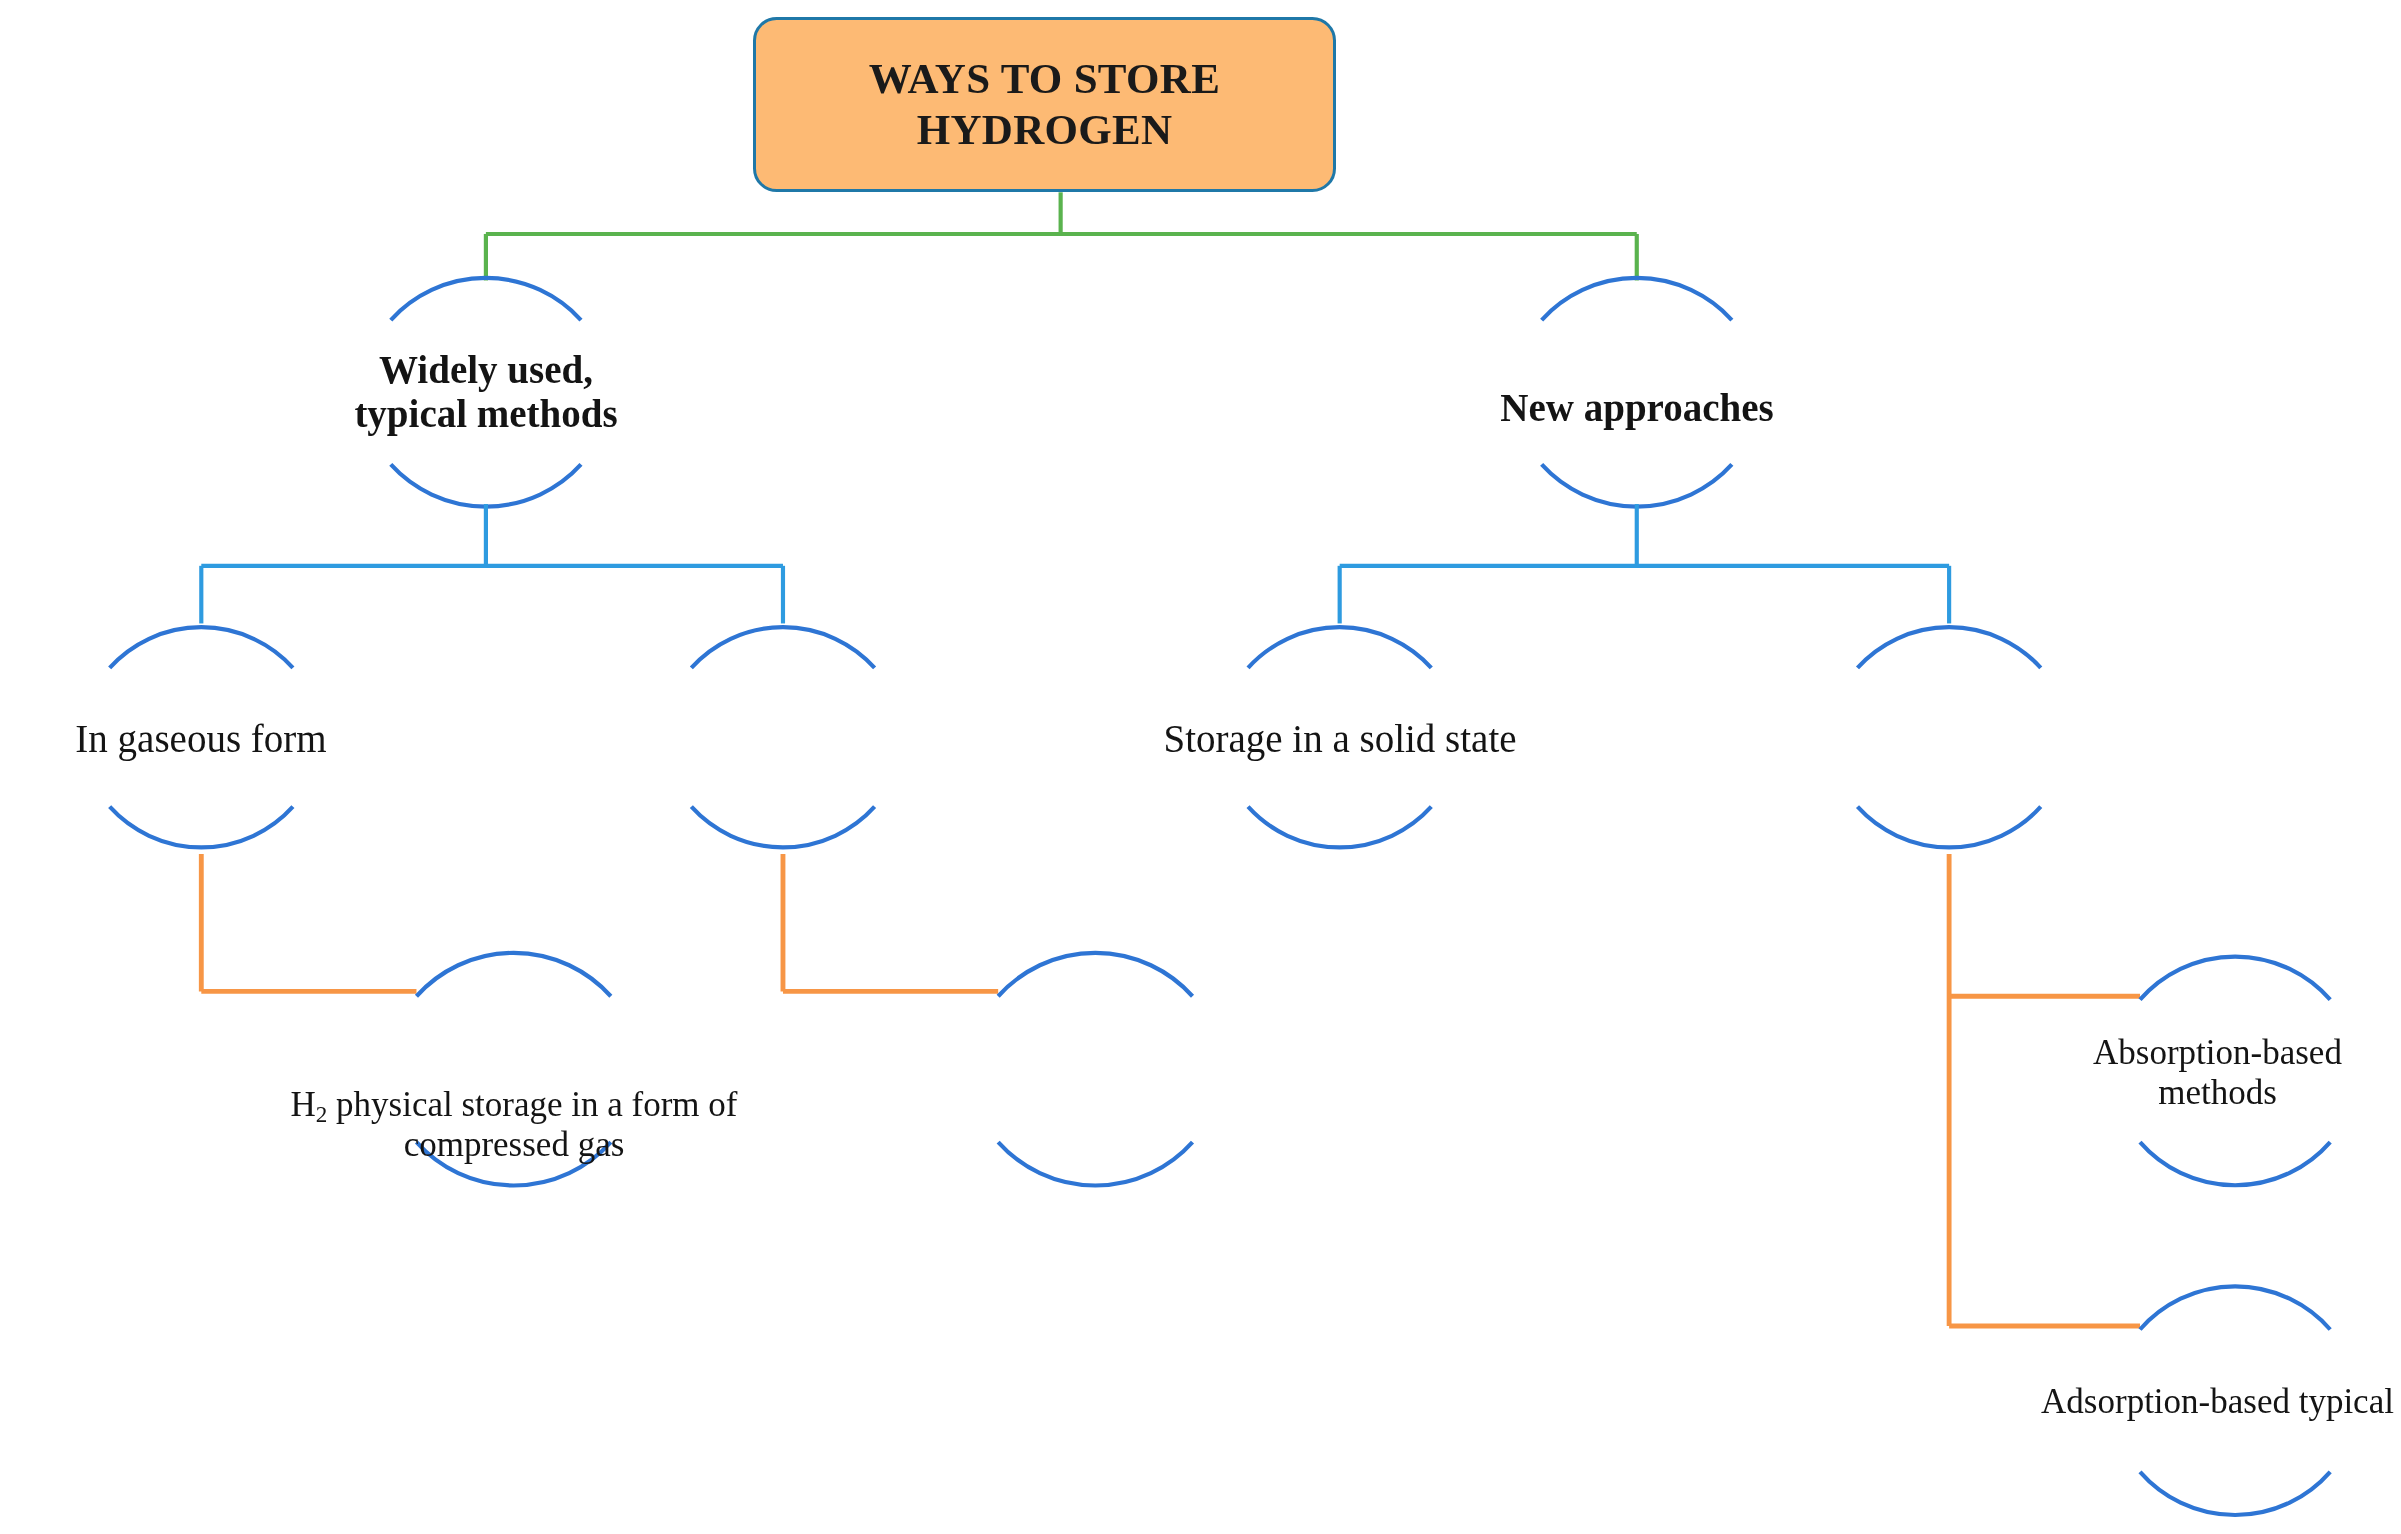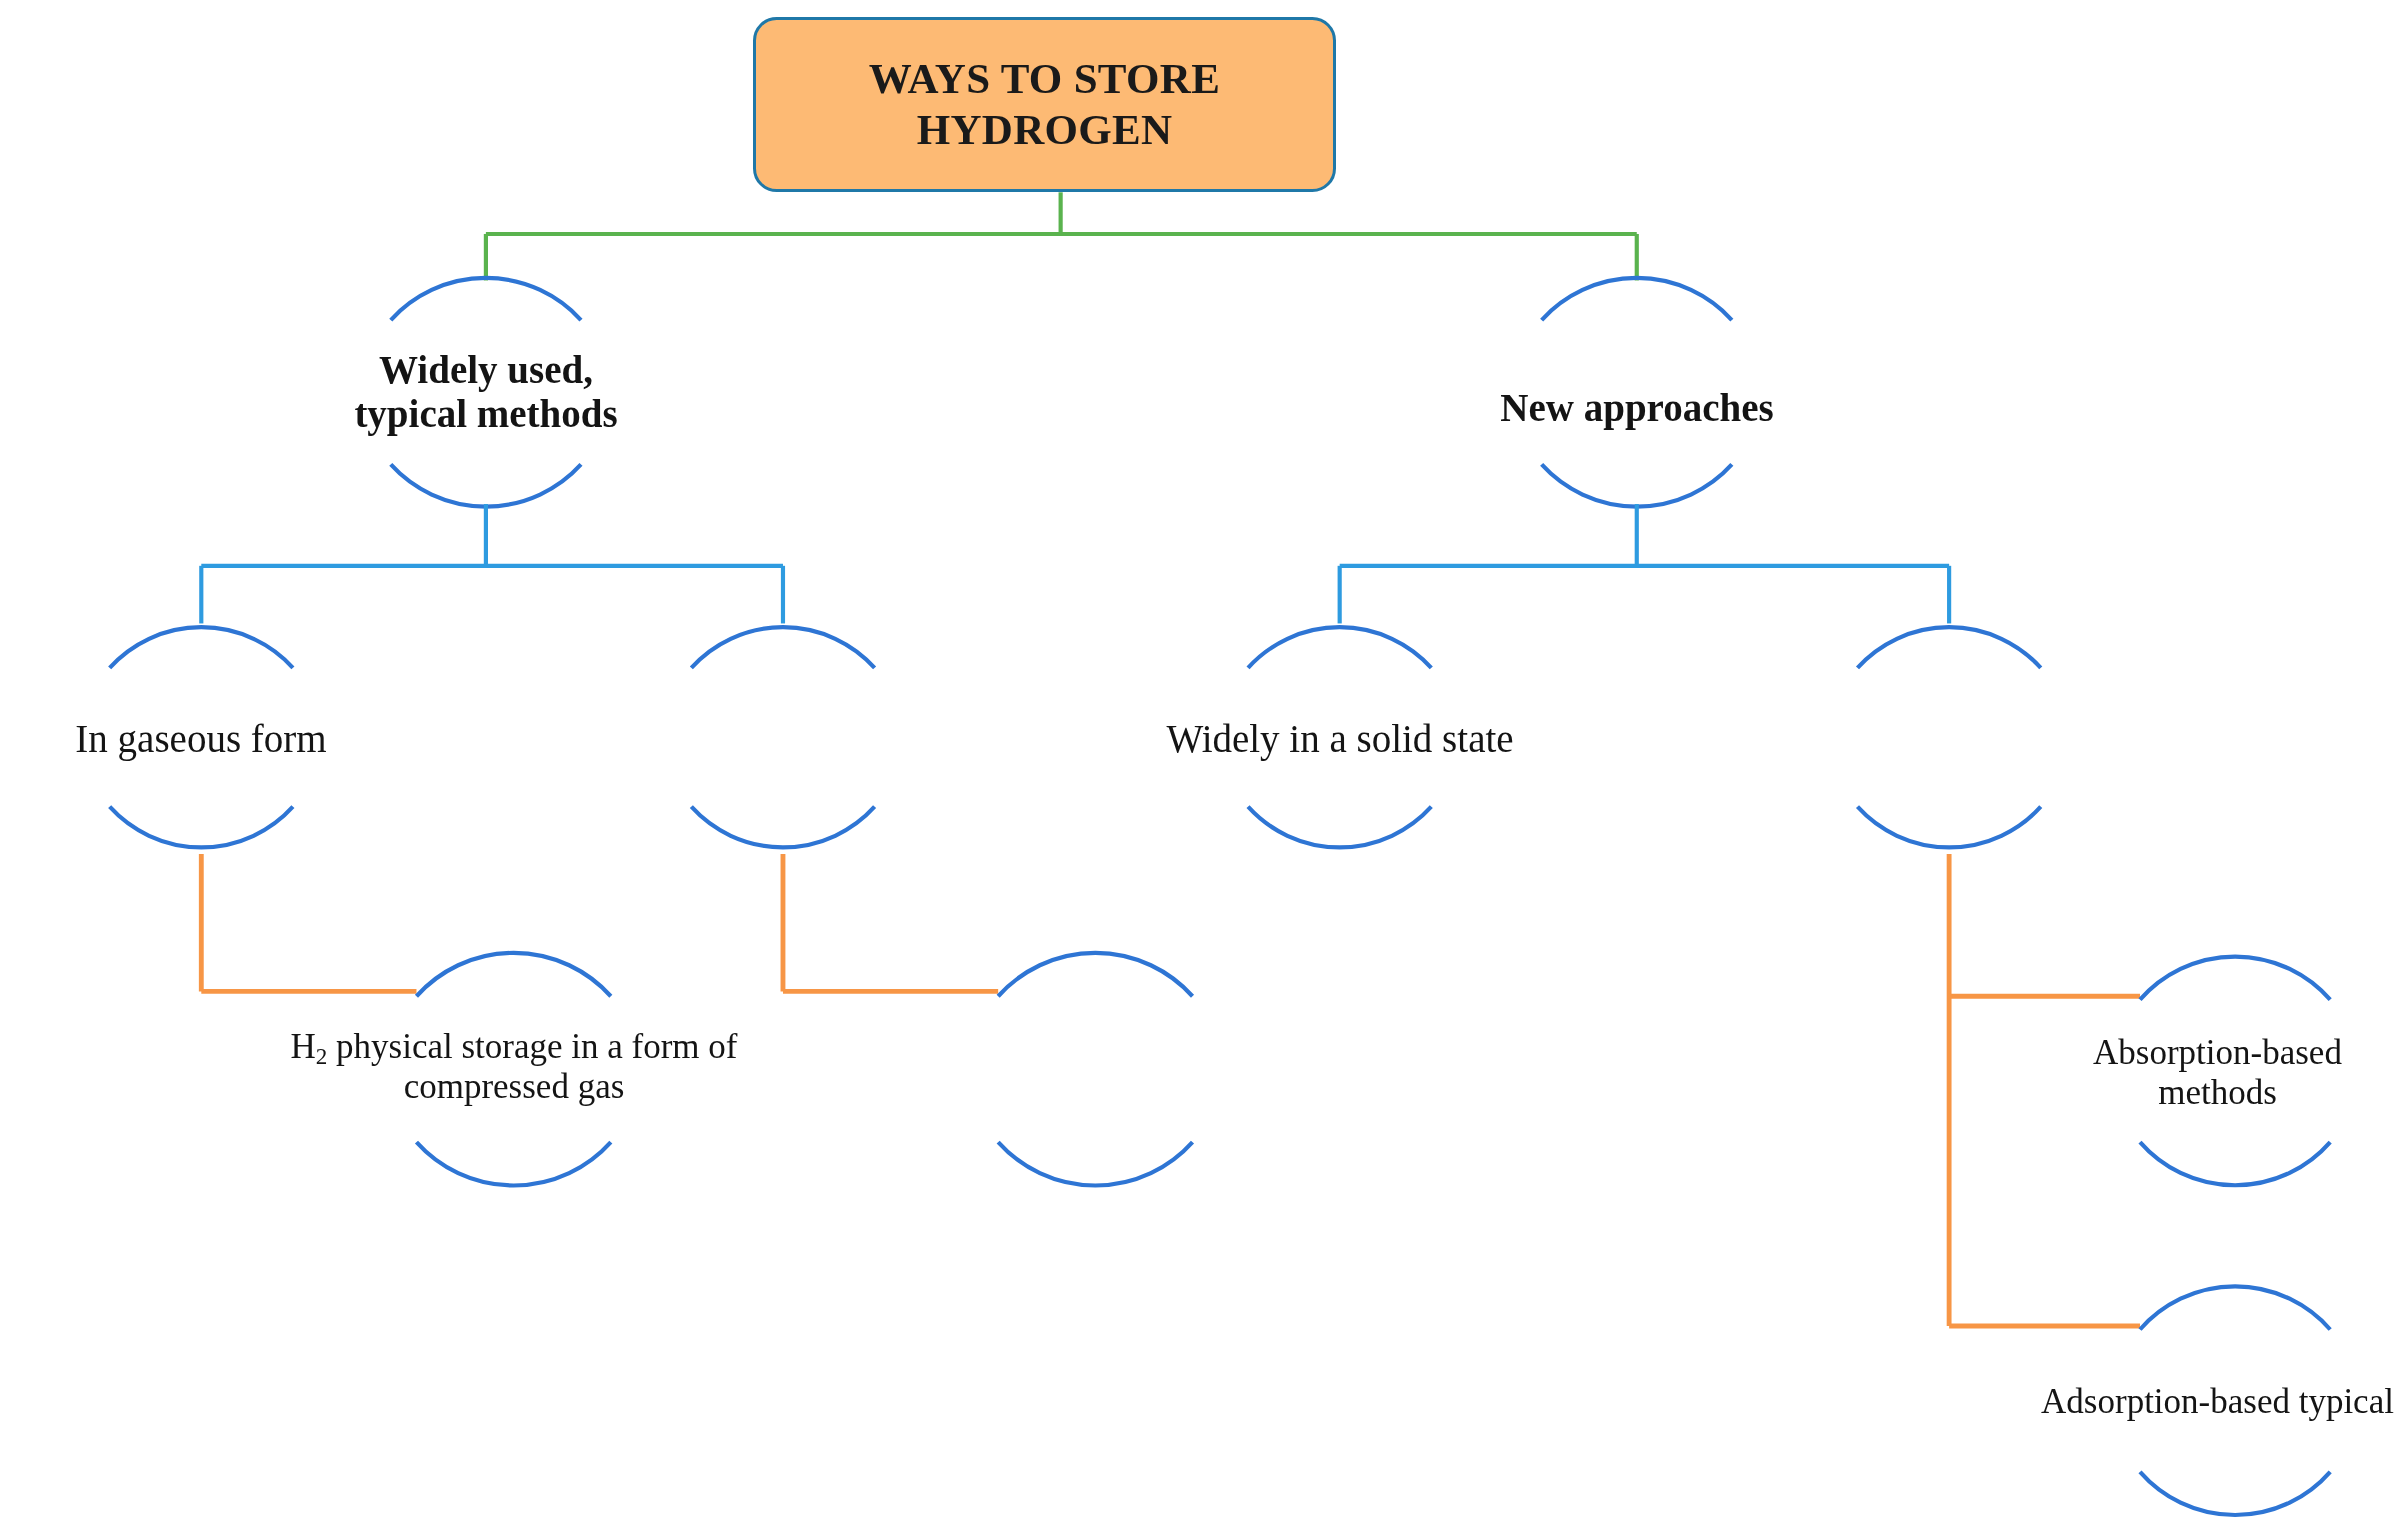--- a/index.html
+++ b/index.html
@@ -148,25 +148,25 @@
   <div class="node-label lvl2" style="left:1401px;top:370px;width:472px;height:76px;">
     <span>New approaches</span>
   </div>
 
   <div class="node-label lvl3" style="left:-28px;top:701px;width:458px;height:76px;">
     <span><span>In </span><span class="b">gaseous form</span></span>
   </div>
 
 
   <div class="node-label lvl3" style="left:1125px;top:677px;width:430px;height:125px;">
-    <span><span>Widely in a </span><span class="b">solid state</span></span>
+    <span><span>Storage in a </span><span class="b">solid state</span></span>
   </div>
 
 
-  <div class="node-label lvl4" style="left:243px;top:1008px;width:542px;height:118px;">
+  <div class="node-label lvl4" style="left:243px;top:1066px;width:542px;height:118px;">
     <span><span>H</span><sub>2</sub><span> physical storage in a form of compressed  gas</span></span>
   </div>
 
 
   <div class="node-label lvl4" style="left:2034px;top:1014px;width:367px;height:118px;">
     <span>Absorption-based methods</span>
   </div>
 
   <div class="node-label lvl4" style="left:2034px;top:1343px;width:367px;height:118px;">
     <span>Adsorption-based typical</span>

